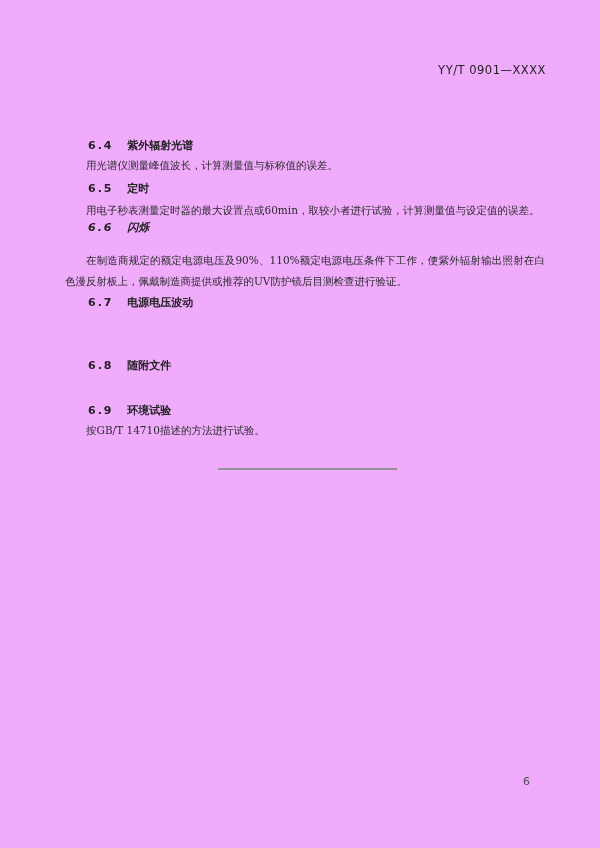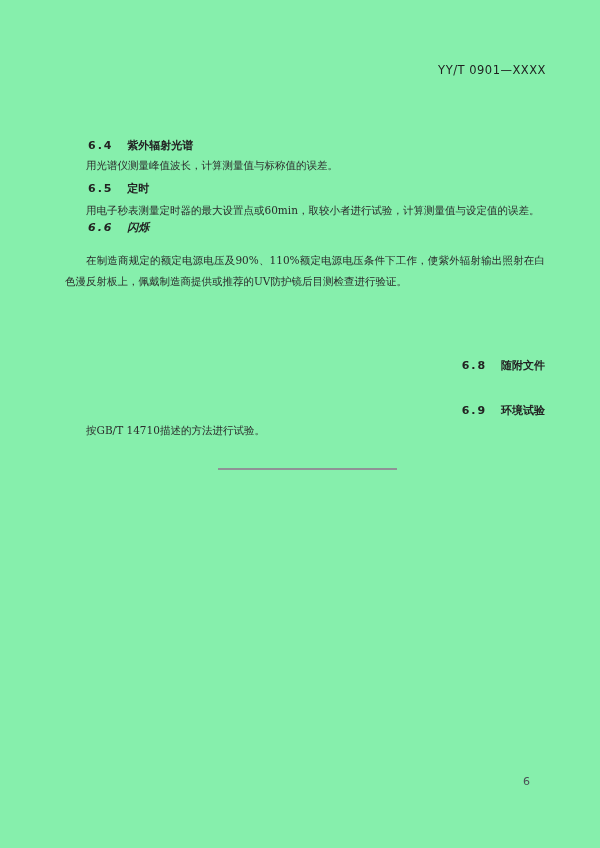--- a/index.html
+++ b/index.html
@@ -4,21 +4,21 @@
 <style>
   html, body {
     margin: 0;
     padding: 0;
     background: #ffffff;
   }
   .page {
     position: relative;
     width: 600px;
     height: 848px;
-    background: #86efac;
+    background: #f0abfc;
     overflow: hidden;
     font-family: "DejaVu Serif", "Liberation Serif", serif;
     color: #2b2b2b;
   }
   .doc-header {
     position: absolute;
     top: 63px;
     right: 54px;
     font-size: 11.5px;
     font-family: "DejaVu Sans", "Liberation Sans", sans-serif;
@@ -54,22 +54,22 @@
     display: inline-block;
     margin-right: 10px;
     letter-spacing: 2px;
     margin-left: 23px;
   }
   .intro { top: 91px; }
   .h-64 { top: 138px; }  .p-64 { top: 155px; }
   .h-65 { top: 181px; }  .p-65 { top: 200px; }
   .h-66 { top: 220px; font-style: italic; }  .p-66 { top: 250px; }
   .h-67 { top: 295px; }  .p-67 { top: 313px; }
-  .h-68 { top: 358px; text-align: right; }  .p-68 { top: 374px; }
-  .h-69 { top: 403px; text-align: right; }  .p-69 { top: 420px; }
+  .h-68 { top: 358px; }  .p-68 { top: 374px; }
+  .h-69 { top: 403px; }  .p-69 { top: 420px; }
   .end-rule {
     position: absolute;
     top: 468px;
     left: 218px;
     width: 179px;
     height: 2px;
     background: #8f9296;
   }
   .page-number {
     position: absolute;
@@ -99,20 +99,24 @@
     <span class="sec-title">定时</span>
   </h2>
   <p class="para p-65">用电子秒表测量定时器的最大设置点或60min，取较小者进行试验，计算测量值与设定值的误差。</p>
 
   <h2 class="sec-h h-66">
     <span class="sec-num">6.6</span>
     <span class="sec-title">闪烁</span>
   </h2>
   <p class="para p-66">在制造商规定的额定电源电压及90%、110%额定电源电压条件下工作，使紫外辐射输出照射在白色漫反射板上，佩戴制造商提供或推荐的UV防护镜后目测检查进行验证。</p>
 
+  <h2 class="sec-h h-67">
+    <span class="sec-num">6.7</span>
+    <span class="sec-title">电源电压波动</span>
+  </h2>
 
   <h2 class="sec-h h-68">
     <span class="sec-num">6.8</span>
     <span class="sec-title">随附文件</span>
   </h2>
 
   <h2 class="sec-h h-69">
     <span class="sec-num">6.9</span>
     <span class="sec-title">环境试验</span>
   </h2>

